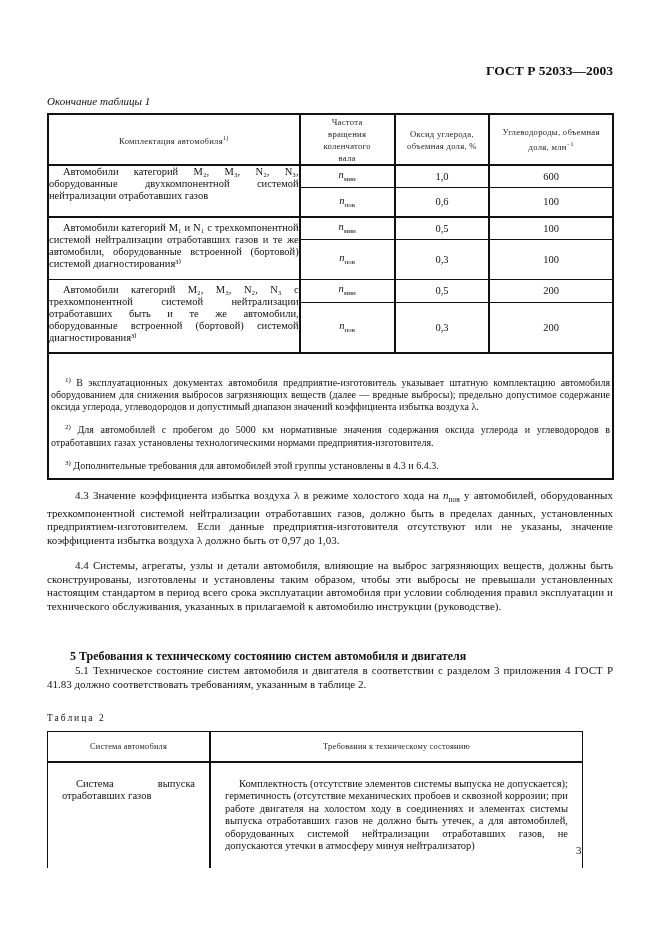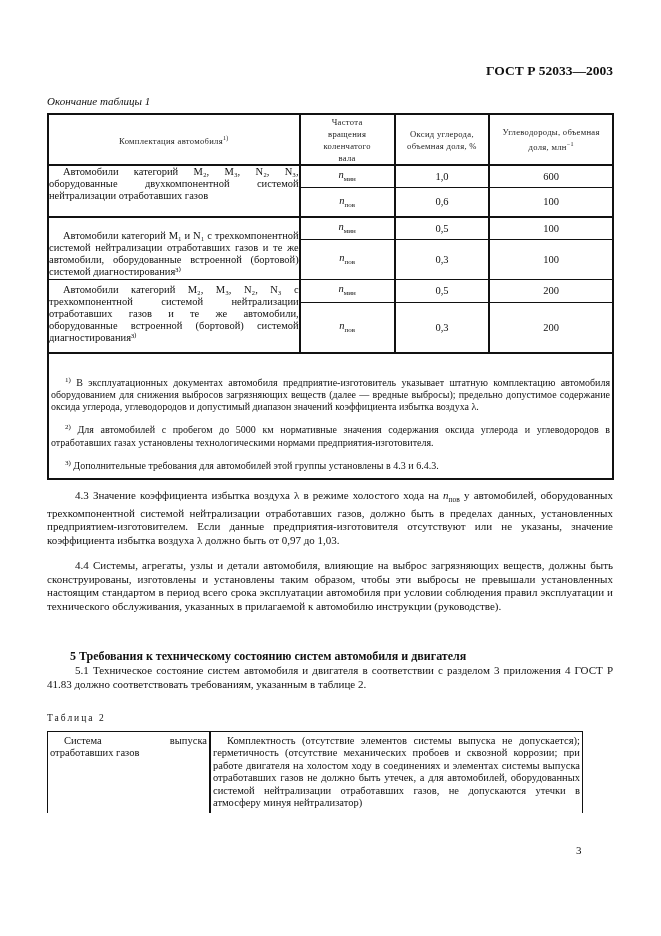--- a/index.html
+++ b/index.html
@@ -45,21 +45,21 @@
     .para p { margin: 0; text-indent: 28px; }
     .section-title {
       left: 70px; top: 649px; font-size: 12px; font-weight: bold;
     }
     .t2cap { left: 47px; top: 713px; font-size: 9.5px; letter-spacing: 2px; text-align: center; }
     .t2 { left: 47px; top: 731px; width: 536px; font-size: 10.5px; border-top: 1px solid #111; border-left: 1px solid #111; border-right: 1px solid #111; }
     .t2 th { font-weight: normal; font-size: 8.4px; text-align: center; height: 29px; border-bottom: 2px solid #111; color: #222; letter-spacing: 0.2px; }
     .t2 td, .t2 th { padding: 0; }
     .t2 .col1 { width: 157px; border-right: 2px solid #111; }
     .t2 td { vertical-align: top; line-height: 12.4px; padding: 3px 2px 4px 2px; text-align: justify; }
-    .t2 td p { margin: 0; text-indent: 14px; }
+    .t2 td p { margin: 12px; text-indent: 14px; }
     .page-num { left: 576px; top: 844px; font-size: 11px; }
   </style>
 </head>
 <body>
 
 <div class="abs doc-header">ГОСТ Р 52033—2003</div>
 
 <div class="abs caption">Окончание таблицы 1</div>
 
 <table class="t1">
@@ -83,33 +83,33 @@
     <td class="num">1,0</td>
     <td class="num" style="border-left:2px solid #111">600</td>
   </tr>
   <tr style="height:30px">
     <td class="rpm thick-r thick-b"><span>n</span><sub>пов</sub></td>
     <td class="num thick-b">0,6</td>
     <td class="num thick-b" style="border-left:2px solid #111">100</td>
   </tr>
 
   <tr style="height:22px">
-    <td rowspan="2" class="desc thick-r" style="padding-top:12px"><span class="ind"></span><span>Автомобили категорий M₁ и N₁ с трехкомпонентной системой нейтрализации отработавших газов и те же автомобили, оборудованные встроенной (бортовой) системой диагностирования³⁾</span></td>
+    <td rowspan="2" class="desc thick-r" style="padding-top:4px"><span class="ind"></span><span>Автомобили категорий M₁ и N₁ с трехкомпонентной системой нейтрализации отработавших газов и те же автомобили, оборудованные встроенной (бортовой) системой диагностирования³⁾</span></td>
     <td class="rpm thick-r"><span>n</span><sub>мин</sub></td>
     <td class="num">0,5</td>
     <td class="num" style="border-left:2px solid #111">100</td>
   </tr>
   <tr style="height:40px">
     <td class="rpm thick-r"><span>n</span><sub>пов</sub></td>
     <td class="num">0,3</td>
     <td class="num" style="border-left:2px solid #111">100</td>
   </tr>
 
   <tr style="height:23px">
-    <td rowspan="2" class="desc thick-r thick-b" style="padding-top:4px"><span class="ind"></span><span>Автомобили категорий M₂, M₃, N₂, N₃ с трехкомпонентной системой нейтрализации отработавших газов и те же автомобили, оборудованные встроенной (бортовой) системой диагностирования³⁾</span></td>
+    <td rowspan="2" class="desc thick-r thick-b" style="padding-top:4px"><span class="ind"></span><span>Автомобили категорий M₂, M₃, N₂, N₃ с трехкомпонентной системой нейтрализации отработавших быть и те же автомобили, оборудованные встроенной (бортовой) системой диагностирования³⁾</span></td>
     <td class="rpm thick-r"><span>n</span><sub>мин</sub></td>
     <td class="num">0,5</td>
     <td class="num" style="border-left:2px solid #111">200</td>
   </tr>
   <tr style="height:51px">
     <td class="rpm thick-r thick-b"><span>n</span><sub>пов</sub></td>
     <td class="num thick-b">0,3</td>
     <td class="num thick-b" style="border-left:2px solid #111">200</td>
   </tr>
 
@@ -134,20 +134,24 @@
 <div class="abs section-title">5 Требования к техническому состоянию систем автомобиля и двигателя</div>
 
 <div class="abs para" style="top:664px">
   <p>5.1 Техническое состояние систем автомобиля и двигателя в соответствии с разделом 3 приложения 4 ГОСТ Р 41.83 должно соответствовать требованиям, указанным в таблице 2.</p>
 </div>
 
 <div class="abs t2cap">Таблица 2</div>
 
 <table class="t2">
   <tbody>
+      <tr>
+    <th class="col1">Система автомобиля</th>
+    <th>Требования к техническому состоянию</th>
+  </tr>
   <tr>
     <td class="col1">
           <p>Система выпуска отработавших газов</p>
         </td>
     <td>
           <p>Комплектность (отсутствие элементов системы выпуска не допускается); герметичность (отсутствие механических пробоев и сквозной коррозии; при работе двигателя на холостом ходу в соединениях и элементах системы выпуска отработавших газов не должно быть утечек, а для автомобилей, оборудованных системой нейтрализации отработавших газов, не допускаются утечки в атмосферу минуя нейтрализатор)</p>
         </td>
   </tr>
 </tbody>
   </table>

